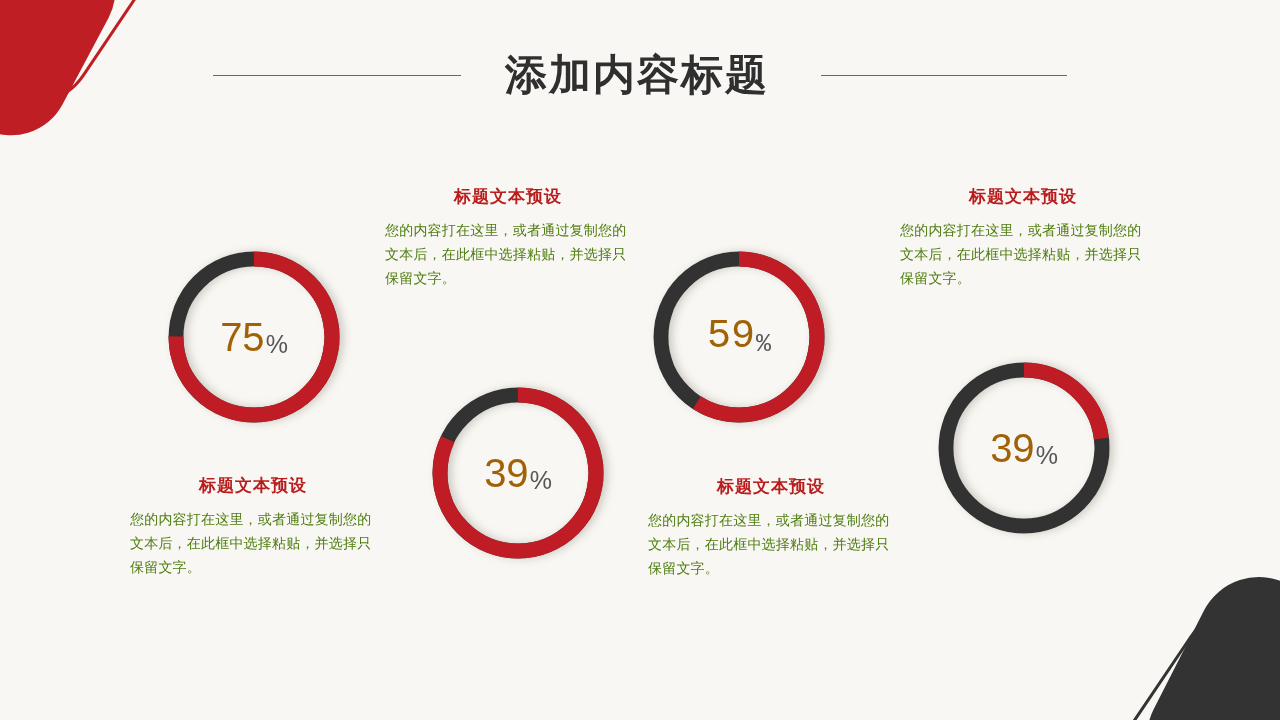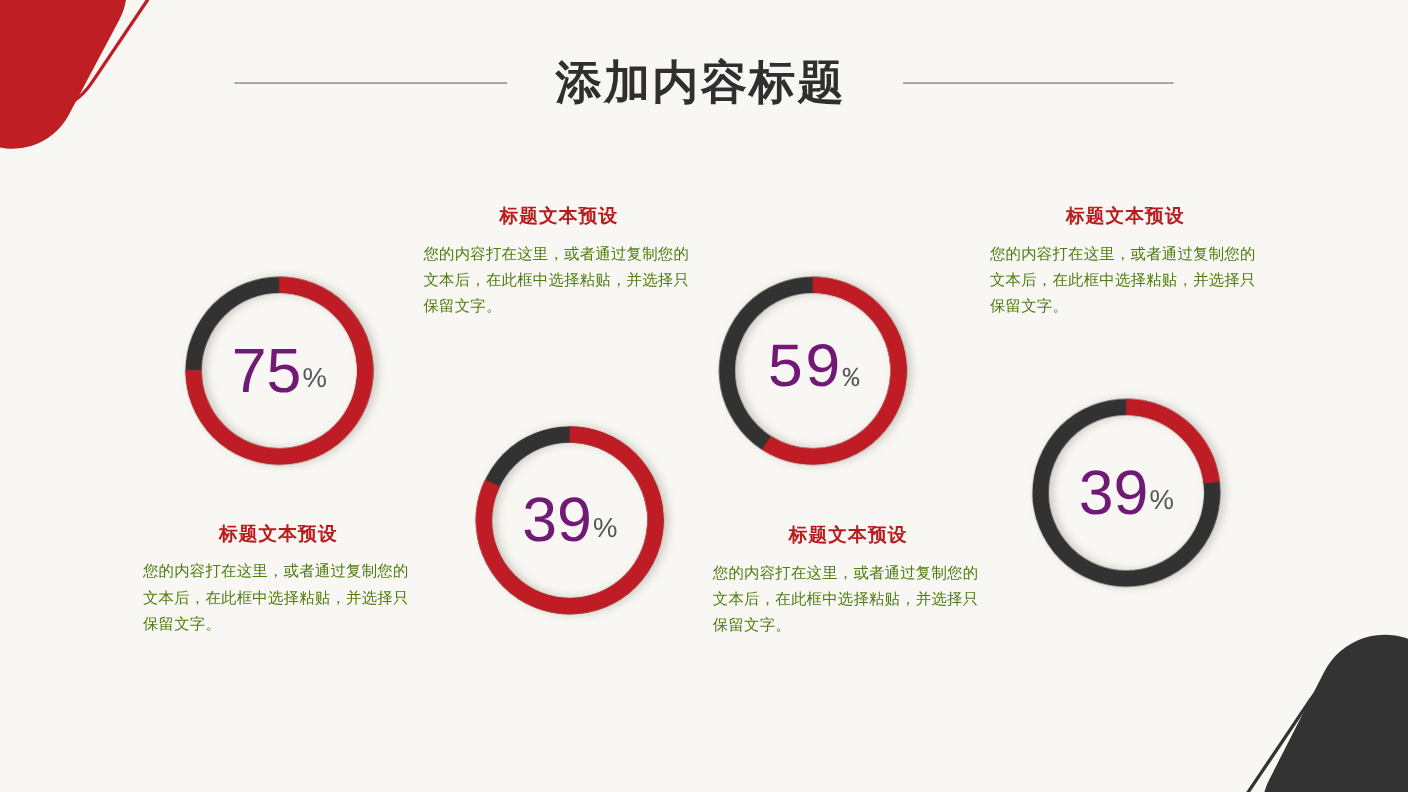--- a/index.html
+++ b/index.html
@@ -103,22 +103,22 @@
 
   .donut-center {
     position: absolute;
     inset: 0;
     display: flex;
     align-items: center;
     justify-content: center;
     pointer-events: none;
   }
   .pct-num {
-    font-size: 57px;
-    color: #701a75;
+    font-size: 40px;
+    color: #a16207;
     font-weight: normal;
     letter-spacing: 0px;
     line-height: 1;
   }
   .pct-sign {
     font-size: 25px;
     color: #575757;
     line-height: 1;
     position: relative;
     top: 7px;

